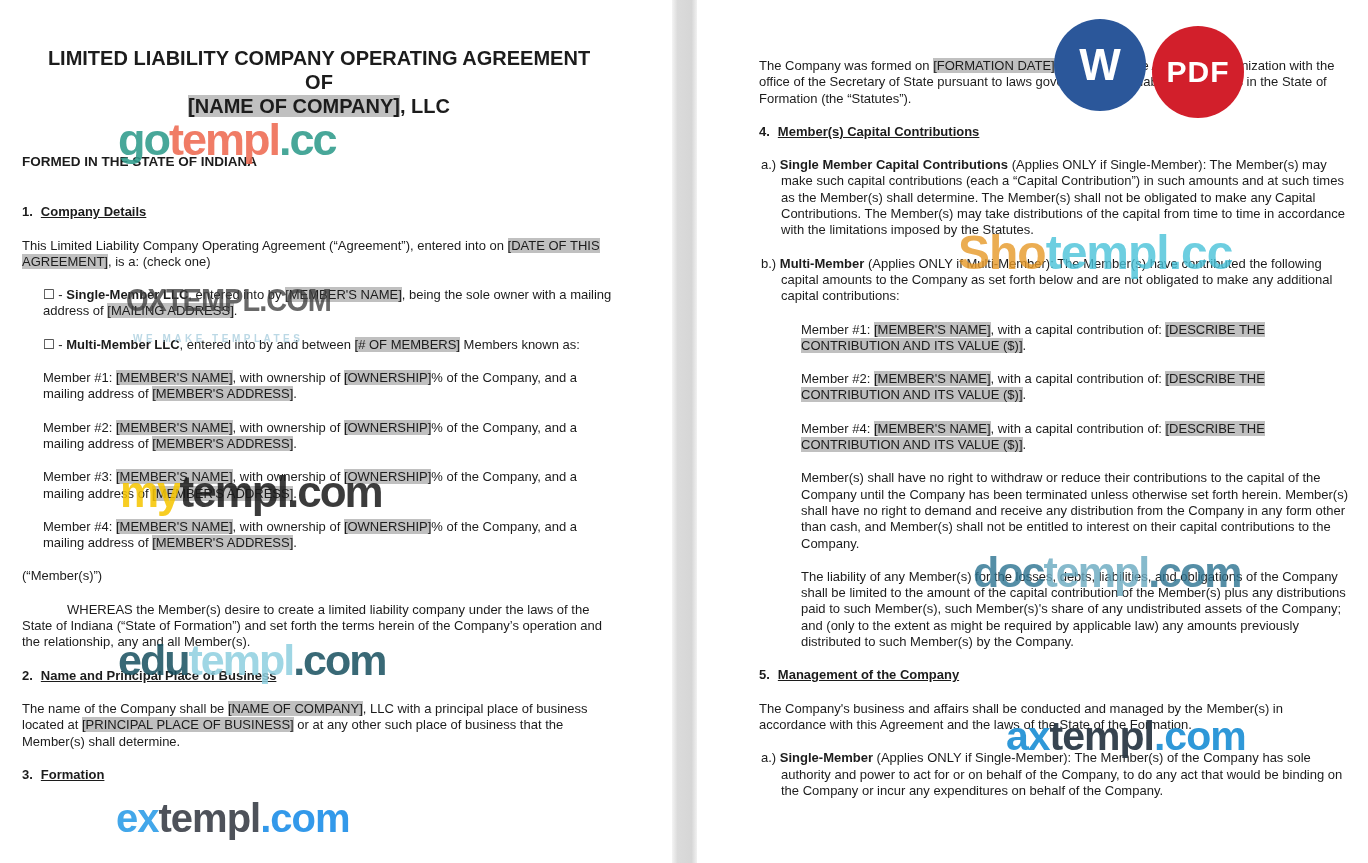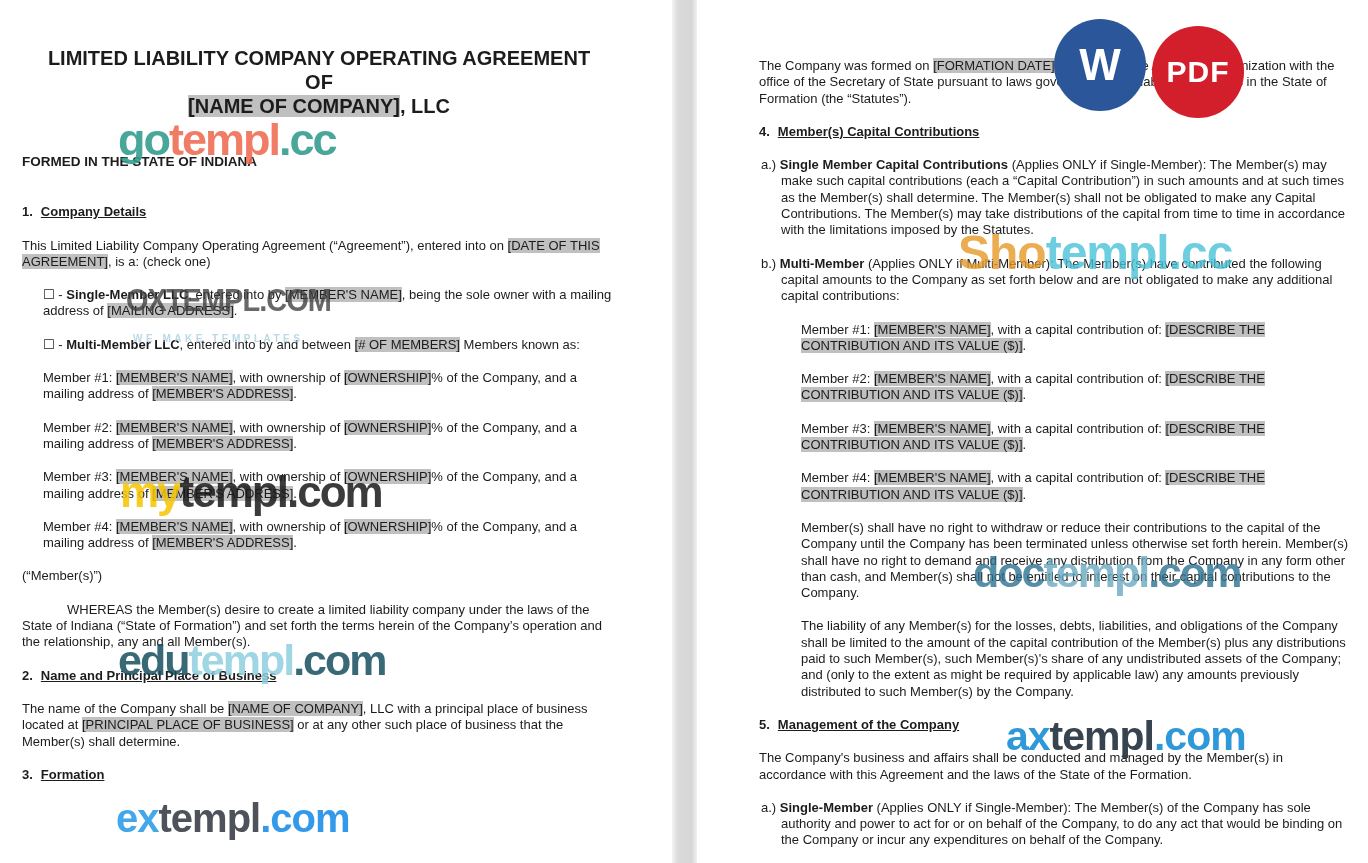--- a/index.html
+++ b/index.html
@@ -83,21 +83,20 @@
   <div class="page-gap"></div>
 
   <section class="page" id="page2">
     <div class="content" id="p2c">
         <p class="para"><span>The Company was formed on </span><span class="hl">[FORMATION DATE]</span><span> when it filed the Articles of Organization with the office of the Secretary of State pursuant to laws governing limited liability companies in the State of Formation (the “Statutes”).</span></p>
         <div class="heading"><span class="hnum">4.</span><span class="htext">Member(s) Capital Contributions</span></div>
         <p class="para ind1 hang"><span>a.) </span><span class="b">Single Member Capital Contributions</span><span> (Applies ONLY if Single-Member): The Member(s) may make such capital contributions (each a “Capital Contribution”) in such amounts and at such times as the Member(s) shall determine. The Member(s) shall not be obligated to make any Capital Contributions. The Member(s) may take distributions of the capital from time to time in accordance with the limitations imposed by the Statutes.</span></p>
         <p class="para ind1 hang"><span>b.) </span><span class="b">Multi-Member</span><span> (Applies ONLY if Multi-Member): The Member(s) have contributed the following capital amounts to the Company as set forth below and are not obligated to make any additional capital contributions:</span></p>
         <p class="para ind2"><span>Member #1: </span><span class="hl">[MEMBER'S NAME]</span><span>, with a capital contribution of: </span><span class="hl">[DESCRIBE THE CONTRIBUTION AND ITS VALUE ($)]</span><span>.</span></p>
         <p class="para ind2"><span>Member #2: </span><span class="hl">[MEMBER'S NAME]</span><span>, with a capital contribution of: </span><span class="hl">[DESCRIBE THE CONTRIBUTION AND ITS VALUE ($)]</span><span>.</span></p>
-        <p class="para ind2"><span>Member #3: </span><span class="hl">[MEMBER'S NAME]</span><span>, with a capital contribution of: </span><span class="hl">[DESCRIBE THE CONTRIBUTION AND ITS VALUE ($)]</span><span>.</span></p>
         <p class="para ind2"><span>Member #4: </span><span class="hl">[MEMBER'S NAME]</span><span>, with a capital contribution of: </span><span class="hl">[DESCRIBE THE CONTRIBUTION AND ITS VALUE ($)]</span><span>.</span></p>
         <p class="para ind2"><span>Member(s) shall have no right to withdraw or reduce their contributions to the capital of the Company until the Company has been terminated unless otherwise set forth herein. Member(s) shall have no right to demand and receive any distribution from the Company in any form other than cash, and Member(s) shall not be entitled to interest on their capital contributions to the Company.</span></p>
         <p class="para ind2"><span>The liability of any Member(s) for the losses, debts, liabilities, and obligations of the Company shall be limited to the amount of the capital contribution of the Member(s) plus any distributions paid to such Member(s), such Member(s)'s share of any undistributed assets of the Company; and (only to the extent as might be required by applicable law) any amounts previously distributed to such Member(s) by the Company.</span></p>
         <div class="heading"><span class="hnum">5.</span><span class="htext">Management of the Company</span></div>
         <p class="para"><span>The Company's business and affairs shall be conducted and managed by the Member(s) in accordance with this Agreement and the laws of the State of the Formation.</span></p>
         <p class="para ind1 hang"><span>a.) </span><span class="b">Single-Member</span><span> (Applies ONLY if Single-Member): The Member(s) of the Company has sole authority and power to act for or on behalf of the Company, to do any act that would be binding on the Company or incur any expenditures on behalf of the Company.</span></p>
       </div>
   </section>
 
   <div class="wm wm-gotempl"><span style="color: rgb(47, 156, 140);">go</span><span style="color: rgb(238, 106, 82);">templ</span><span style="color: rgb(47, 156, 140);">.cc</span></div>

